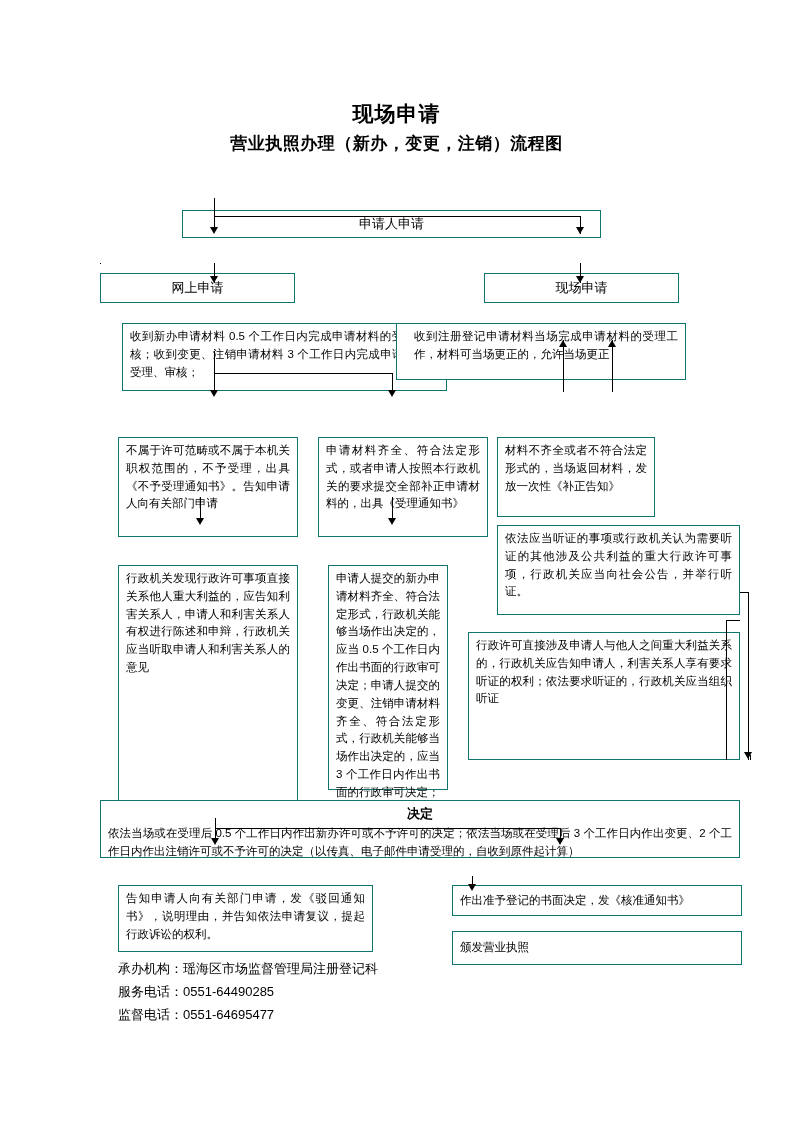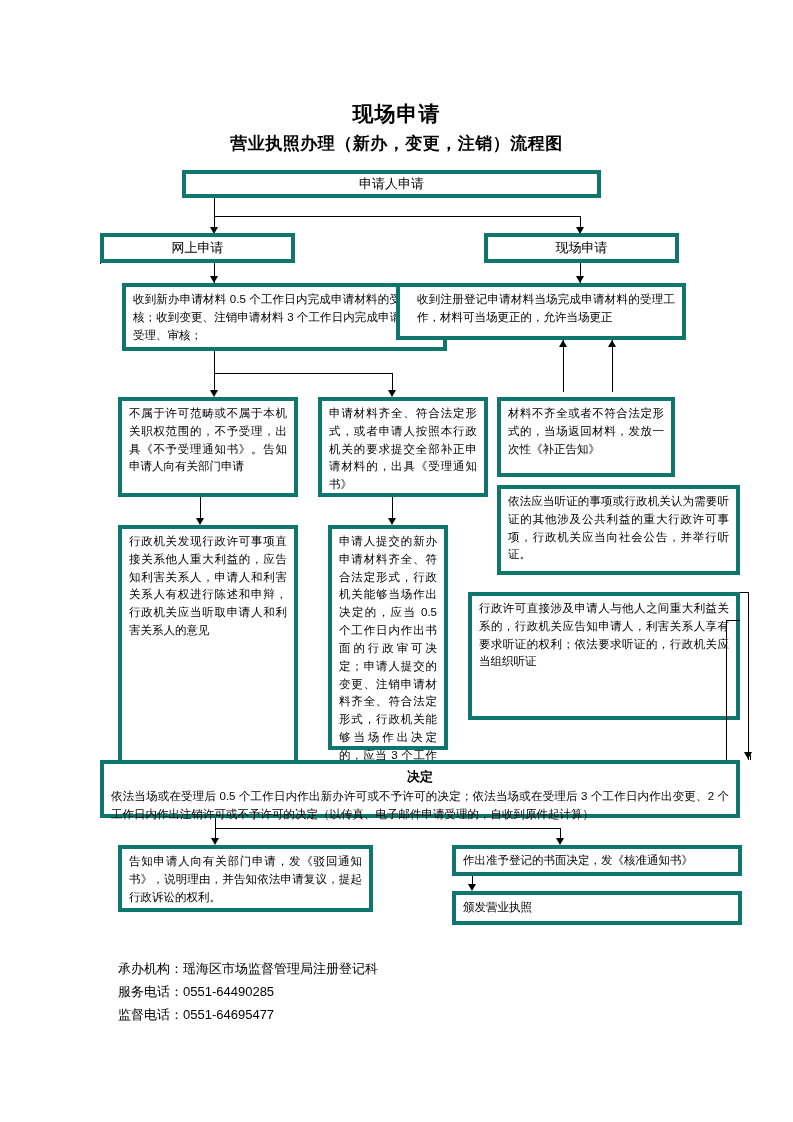--- a/index.html
+++ b/index.html
@@ -33,27 +33,28 @@
     left: 0;
     top: 132px;
     width: 793px;
     text-align: center;
     font-size: 17px;
     font-weight: bold;
     letter-spacing: 0.5px;
   }
   .box {
     position: absolute;
-    border: 4px solid #0f766e;
+    border: 1px solid #0f766e;
     box-sizing: border-box;
     background: #ffffff;
     font-size: 11.5px;
     line-height: 1.55;
     padding: 4px 7px;
     text-align: justify;
+    margin-top: 40px;
   }
   .box.center {
     text-align: center;
     display: flex;
     align-items: center;
     justify-content: center;
     font-size: 13px;
     padding: 2px 6px;
   }
   .box .hd {
@@ -126,21 +127,21 @@
   <div class="line vline" style="left:392px; top:373px; height:18px;"></div>
   <div class="arrow down" style="left:388px; top:390px;"></div>
 
   <div class="line vline" style="left:563px; top:340px; height:52px;"></div>
   <div class="arrow up" style="left:559px; top:340px;"></div>
   <div class="line vline" style="left:612px; top:340px; height:52px;"></div>
   <div class="arrow up" style="left:608px; top:340px;"></div>
 
   <div class="box" style="left:118px; top:397px; width:180px; height:100px;">不属于许可范畴或不属于本机关职权范围的，不予受理，出具《不予受理通知书》。告知申请人向有关部门申请</div>
   <div class="box" style="left:318px; top:397px; width:170px; height:100px;">申请材料齐全、符合法定形式，或者申请人按照本行政机关的要求提交全部补正申请材料的，出具《受理通知书》</div>
-  <div class="box" style="left:497px; top:397px; width:178px; height:80px;">材料不齐全或者不符合法定形式的，当场返回材料，发放一次性《补正告知》</div>
+  <div class="box" style="left:497px; top:397px; width:158px; height:80px;">材料不齐全或者不符合法定形式的，当场返回材料，发放一次性《补正告知》</div>
 
   <div class="line vline" style="left:200px; top:497px; height:22px;"></div>
   <div class="arrow down" style="left:196px; top:518px;"></div>
 
   <div class="line vline" style="left:392px; top:497px; height:22px;"></div>
   <div class="arrow down" style="left:388px; top:518px;"></div>
 
   <div class="box" style="left:118px; top:525px; width:180px; height:252px;">行政机关发现行政许可事项直接关系他人重大利益的，应告知利害关系人，申请人和利害关系人有权进行陈述和申辩，行政机关应当听取申请人和利害关系人的意见</div>
   <div class="box" style="left:328px; top:525px; width:120px; height:225px;">申请人提交的新办申请材料齐全、符合法定形式，行政机关能够当场作出决定的，应当 0.5 个工作日内作出书面的行政审可决定；申请人提交的变更、注销申请材料齐全、符合法定形式，行政机关能够当场作出决定的，应当 3 个工作日内作出书面的行政审可决定；</div>
   <div class="box" style="left:497px; top:485px; width:243px; height:90px;">依法应当听证的事项或行政机关认为需要听证的其他涉及公共利益的重大行政许可事项，行政机关应当向社会公告，并举行听证。</div>

